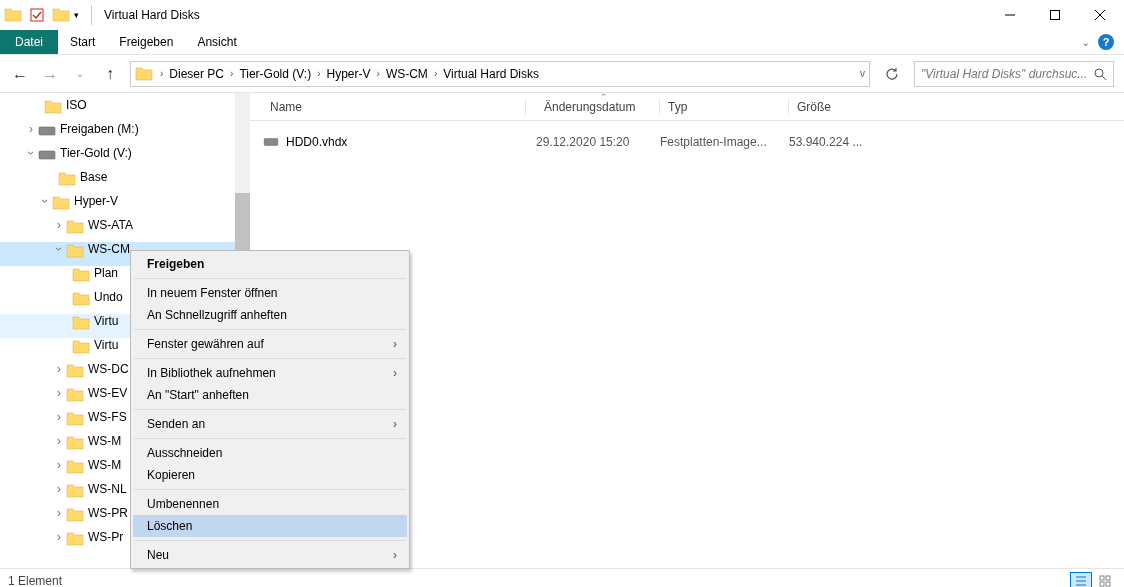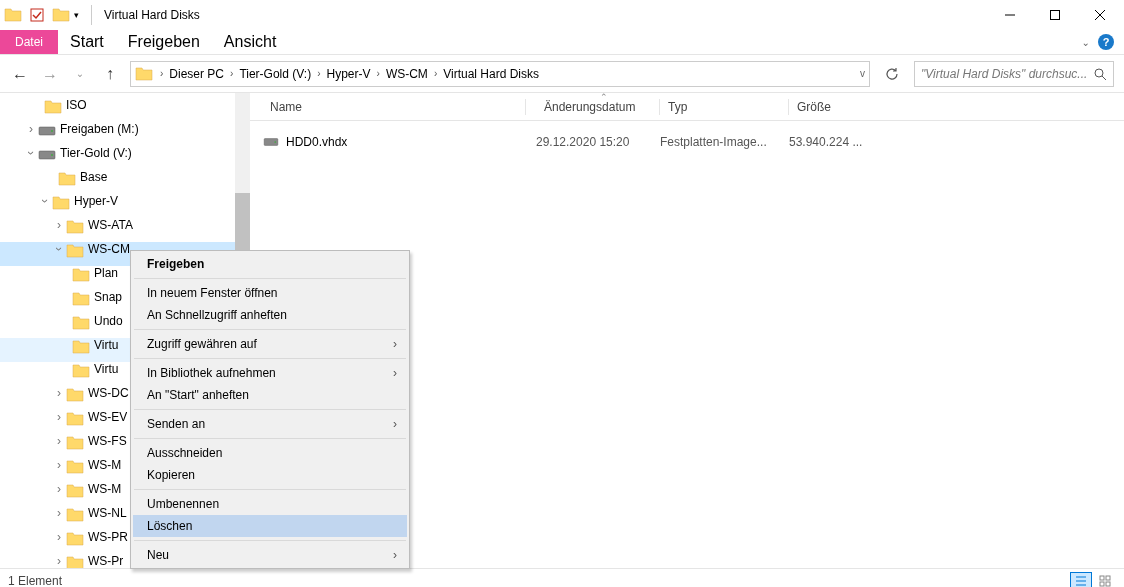--- a/index.html
+++ b/index.html
@@ -9,22 +9,22 @@
     .titlebar-left { display: flex; align-items: center; gap: 2px; }
     .titlebar-divider { width: 1px; height: 20px; background: #ccc; margin: 0 5px; }
     .titlebar-title { margin-left: 5px; font-size: 12px; }
     .titlebar-right { margin-left: auto; display: flex; }
     .win-btn { width: 45px; height: 30px; display: flex; align-items: center; justify-content: center; cursor: default; }
     .icon-folder-small { width: 18px; height: 18px; margin: 0 2px; }
     .icon-check { width: 18px; height: 18px; margin: 0 2px; color: #c42b1c; display:flex; align-items:center; justify-content:center;}
     .icon-chevron-down { width: 10px; font-size: 9px; }
 
     .menubar { height: 25px; display: flex; align-items: stretch; border-bottom: 1px solid #e5e5e5; }
-    .menu-datei { background: #ec4899; color: #fff; padding: 0 15px; display: flex; align-items: center; font-size: 12px; }
-    .menu-item { padding: 0 12px; display: flex; align-items: center; font-size: 16px; cursor: default; }
+    .menu-datei { background: #0f766e; color: #fff; padding: 0 15px; display: flex; align-items: center; font-size: 12px; }
+    .menu-item { padding: 0 12px; display: flex; align-items: center; font-size: 12px; cursor: default; }
     .menubar-right { margin-left: auto; display: flex; align-items: center; padding-right: 10px; gap: 8px; }
     .help-circle { width: 16px; height: 16px; border-radius: 50%; background: #1979ca; color: #fff; display: flex; align-items: center; justify-content: center; font-size: 11px; font-weight: bold; }
 
     .addressbar { height: 38px; display: flex; align-items: center; padding: 5px 10px; gap: 10px; border-bottom: 1px solid #e5e5e5;}
     .nav-arrow { width: 20px; font-size: 16px; color: #999; display:flex; justify-content:center;}
     .nav-arrow.active { color: #333; }
     .breadcrumb-bar { flex: 1; height: 26px; border: 1px solid #ccc; display: flex; align-items: center; padding: 0 4px; }
     .breadcrumb-folder-icon { width: 18px; height: 18px; margin-right: 4px; }
     .crumb { padding: 0 3px; cursor: default; }
     .crumb-sep { padding: 0 3px; color: #555; font-size: 10px;}
@@ -224,26 +224,20 @@
       <div class="tree-row" style="padding-left:72px;">
           <svg class="tree-icon">
             <use href="#folder-icon-def"></use>
           </svg>
           <span class="tree-label">Plan</span>
         </div>
       <div class="tree-row" style="padding-left:72px;">
           <svg class="tree-icon">
             <use href="#folder-icon-def"></use>
           </svg>
-          <span class="tree-label">Snap</span>
-        </div>
-      <div class="tree-row" style="padding-left:72px;">
-          <svg class="tree-icon">
-            <use href="#folder-icon-def"></use>
-          </svg>
           <span class="tree-label">Undo</span>
         </div>
       <div class="tree-row hover" style="padding-left:72px;">
           <svg class="tree-icon">
             <use href="#folder-icon-def"></use>
           </svg>
           <span class="tree-label">Virtu</span>
         </div>
       <div class="tree-row" style="padding-left:72px;">
           <svg class="tree-icon">
@@ -359,21 +353,21 @@
   </div>
 </div>
 
 <div class="contextmenu">
   <div class="cm-item bold">Freigeben</div>
   <div class="cm-sep"></div>
   <div class="cm-item">In neuem Fenster öffnen</div>
   <div class="cm-item">An Schnellzugriff anheften</div>
   <div class="cm-sep"></div>
   <div class="cm-item">
-      <span>Zugriff gewähren auf</span>
+      <span>Fenster gewähren auf</span>
       <span class="cm-arrow">›</span>
     </div>
   <div class="cm-sep"></div>
   <div class="cm-item">
       <span>In Bibliothek aufnehmen</span>
       <span class="cm-arrow">›</span>
     </div>
   <div class="cm-item">An "Start" anheften</div>
   <div class="cm-sep"></div>
   <div class="cm-item">

